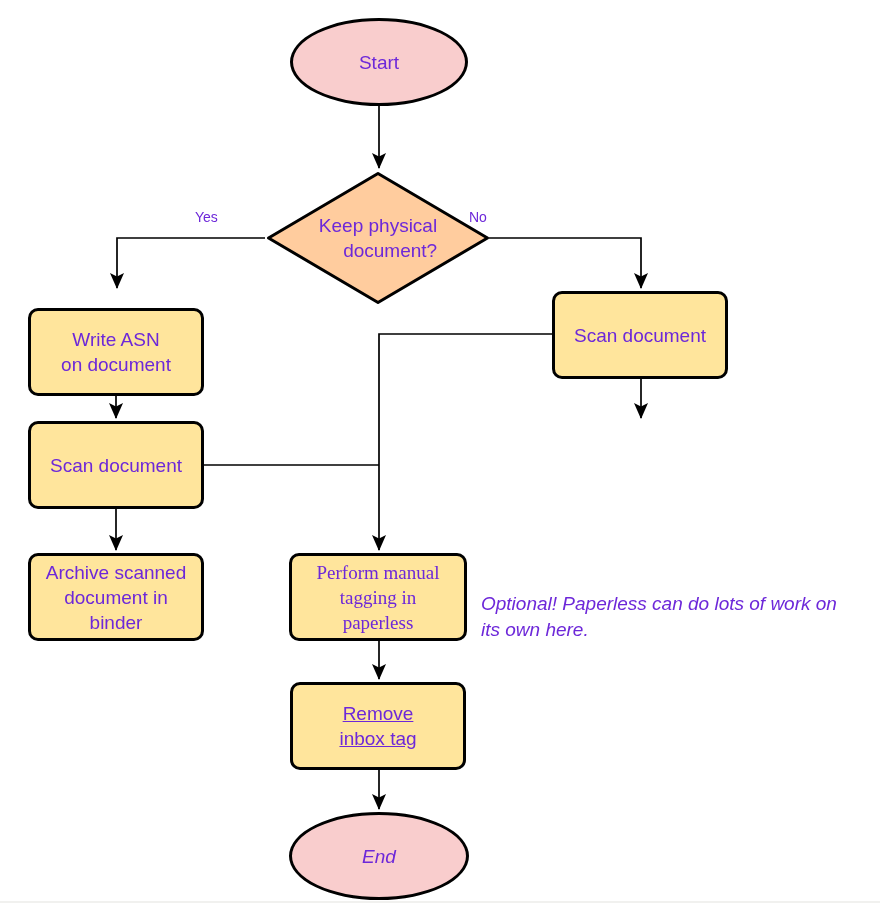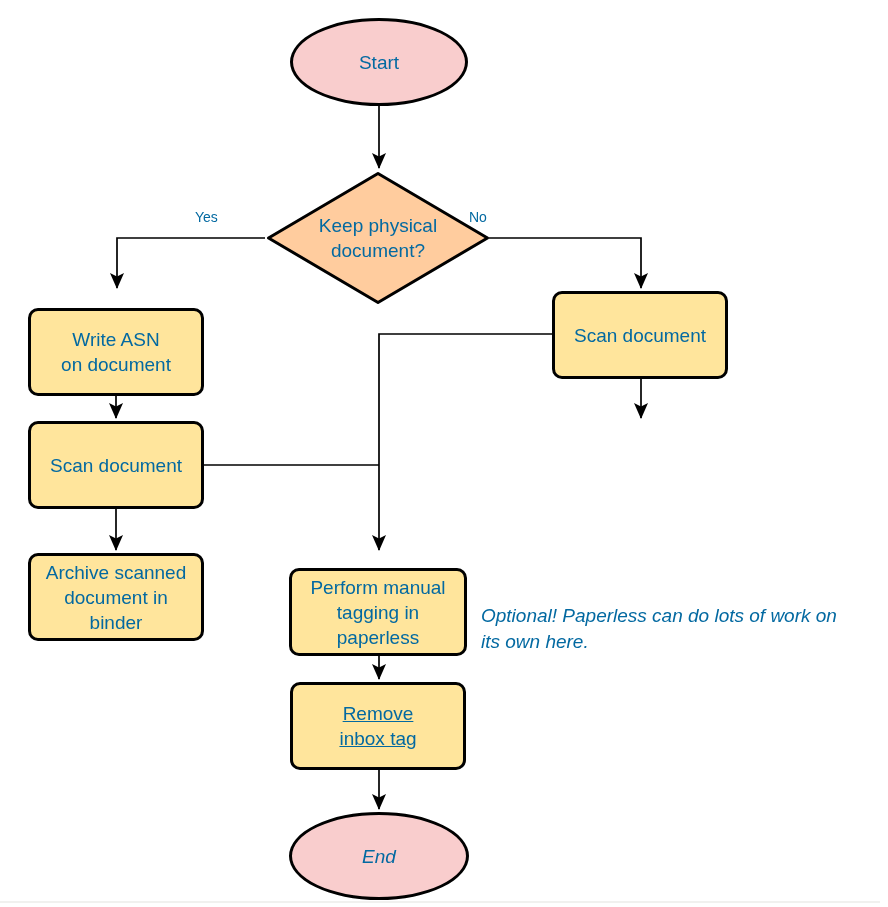--- a/index.html
+++ b/index.html
@@ -2,21 +2,21 @@
 <html style="--terminal: #f9cdcd; --decision: #ffcc9e; --process: #ffe59c;"><head>
 <meta charset="utf-8">
 <style>
   html, body { margin: 0; padding: 0; background: #ffffff; }
   .stage {
     position: relative;
     width: 880px;
     height: 907px;
     background: #ffffff;
     font-family: "Liberation Sans", sans-serif;
-    color: #0369a1;
+    color: #6d28d9;
     overflow: hidden;
   }
   .wires {
     position: absolute;
     left: 0; top: 0;
     width: 888px; height: 907px;
   }
   .wires path {
     stroke: #000;
     stroke-width: 1.7px;
@@ -44,53 +44,52 @@
     border-radius: 50%;
   }
   .decision-wrap { position: absolute; }
   .decision-wrap svg { position: absolute; left: 0; top: 0; }
   .decision-label {
     position: absolute;
     left: 0; top: 0; right: 0; bottom: 0;
     display: flex;
     align-items: center;
     justify-content: center;
-    text-align: center;
+    text-align: right;
     font-size: 19px;
     line-height: 25px;
     white-space: pre-line;
   }
   .edge-label {
     position: absolute;
     font-size: 14px;
     text-align: left;
     width: 64px;
   }
   
   #n-start   { left: 290px; top: 18px;  width: 178px; height: 88px; }
   #n-decision{ left: 266px; top: 171px; width: 224px; height: 134px; }
   #n-write   { left: 28px;  top: 308px; width: 176px; height: 88px; }
   #n-scanl   { left: 28px;  top: 421px; width: 176px; height: 88px; }
   #n-archive { left: 28px;  top: 553px; width: 176px; height: 88px; }
   #n-scanr   { left: 552px; top: 291px; width: 176px; height: 88px; }
   #n-trash   { left: 552px; top: 421px; width: 176px; height: 88px; }
-  #n-perform { left: 289px; top: 568px; width: 178px; height: 88px; }
+  #n-perform { left: 289px; top: 553px; width: 178px; height: 88px; font-family: Liberation Serif, serif; }
   #n-remove  { left: 290px; top: 682px; width: 176px; height: 88px; text-decoration: underline; }
   #n-end     { left: 289px; top: 812px; width: 180px; height: 88px; font-style: italic; }
   #lbl-yes { left: 195px; top: 209px; }
   #lbl-no  { left: 469px; top: 209px; }
   #annotation {
     position: absolute;
     left: 481px; top: 591px;
     width: 404px;
     font-size: 19px;
     line-height: 26px;
     font-style: italic;
     white-space: pre-line;
-    margin-top: 12px;
   }
   #bottom-line {
     position: absolute;
     left: 0; top: 901px;
     width: 888px; height: 2px;
     background: #f1f1ef;
   }
 </style>
 </head>
 <body>

